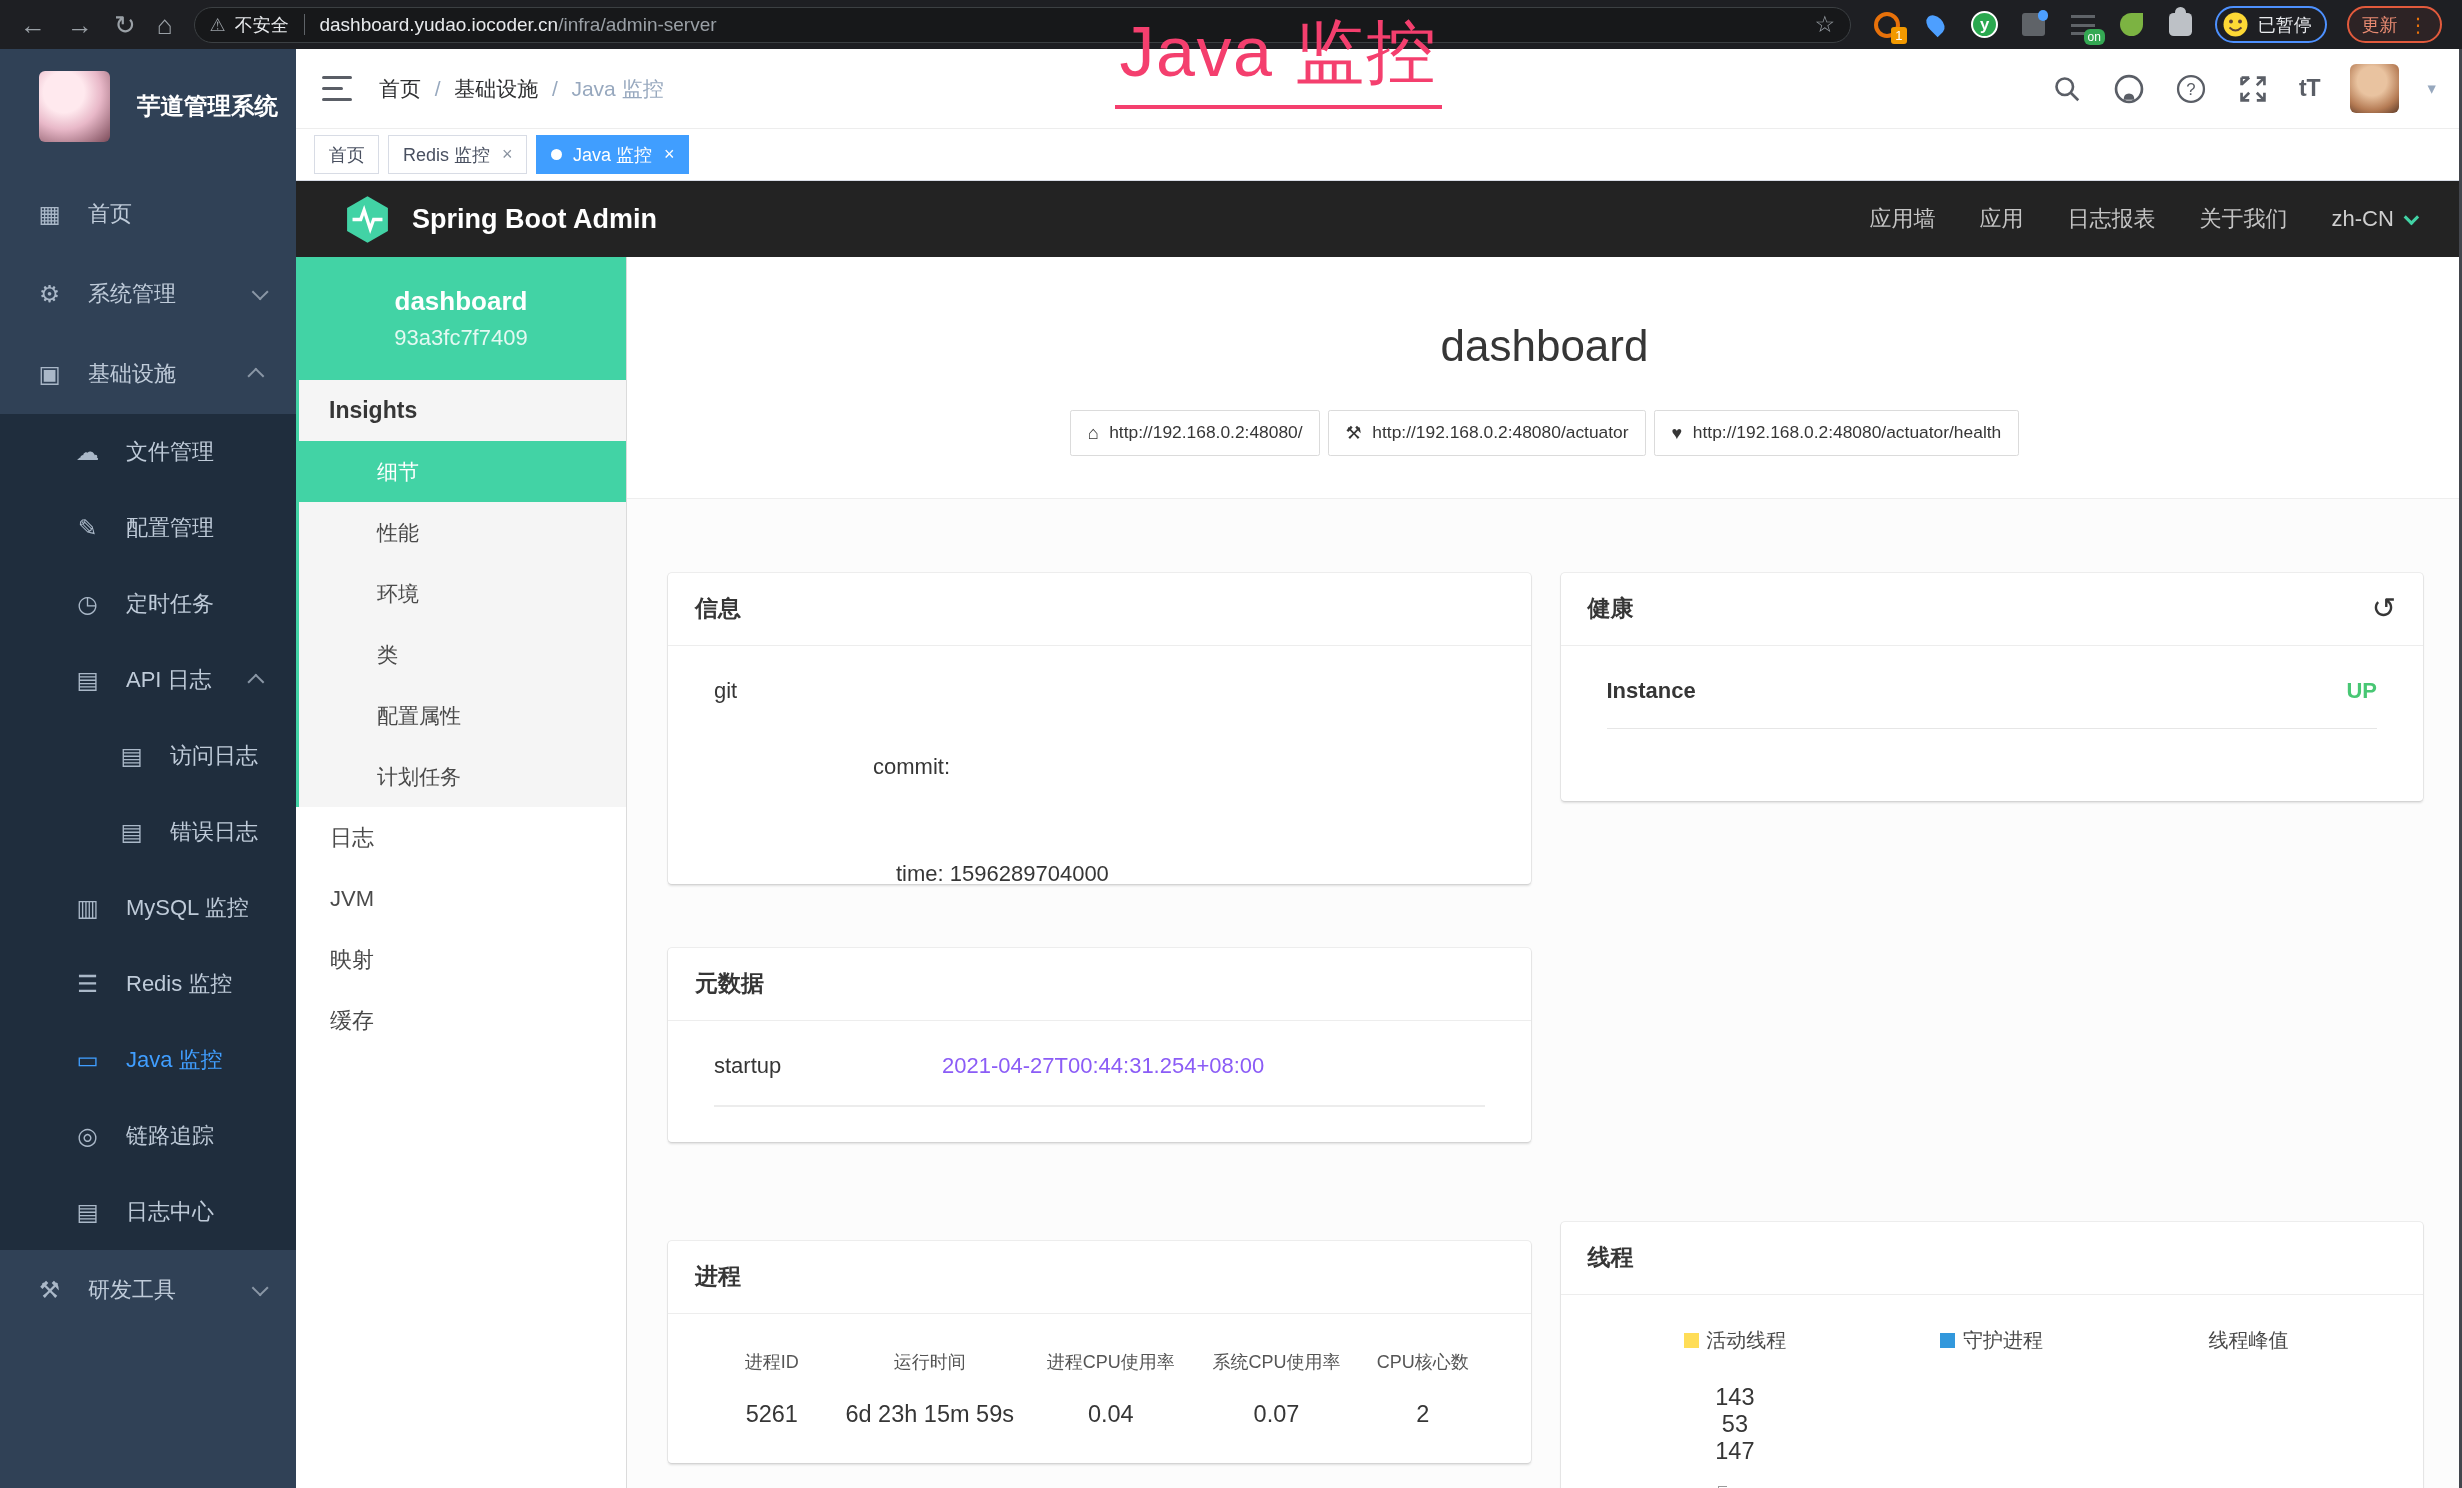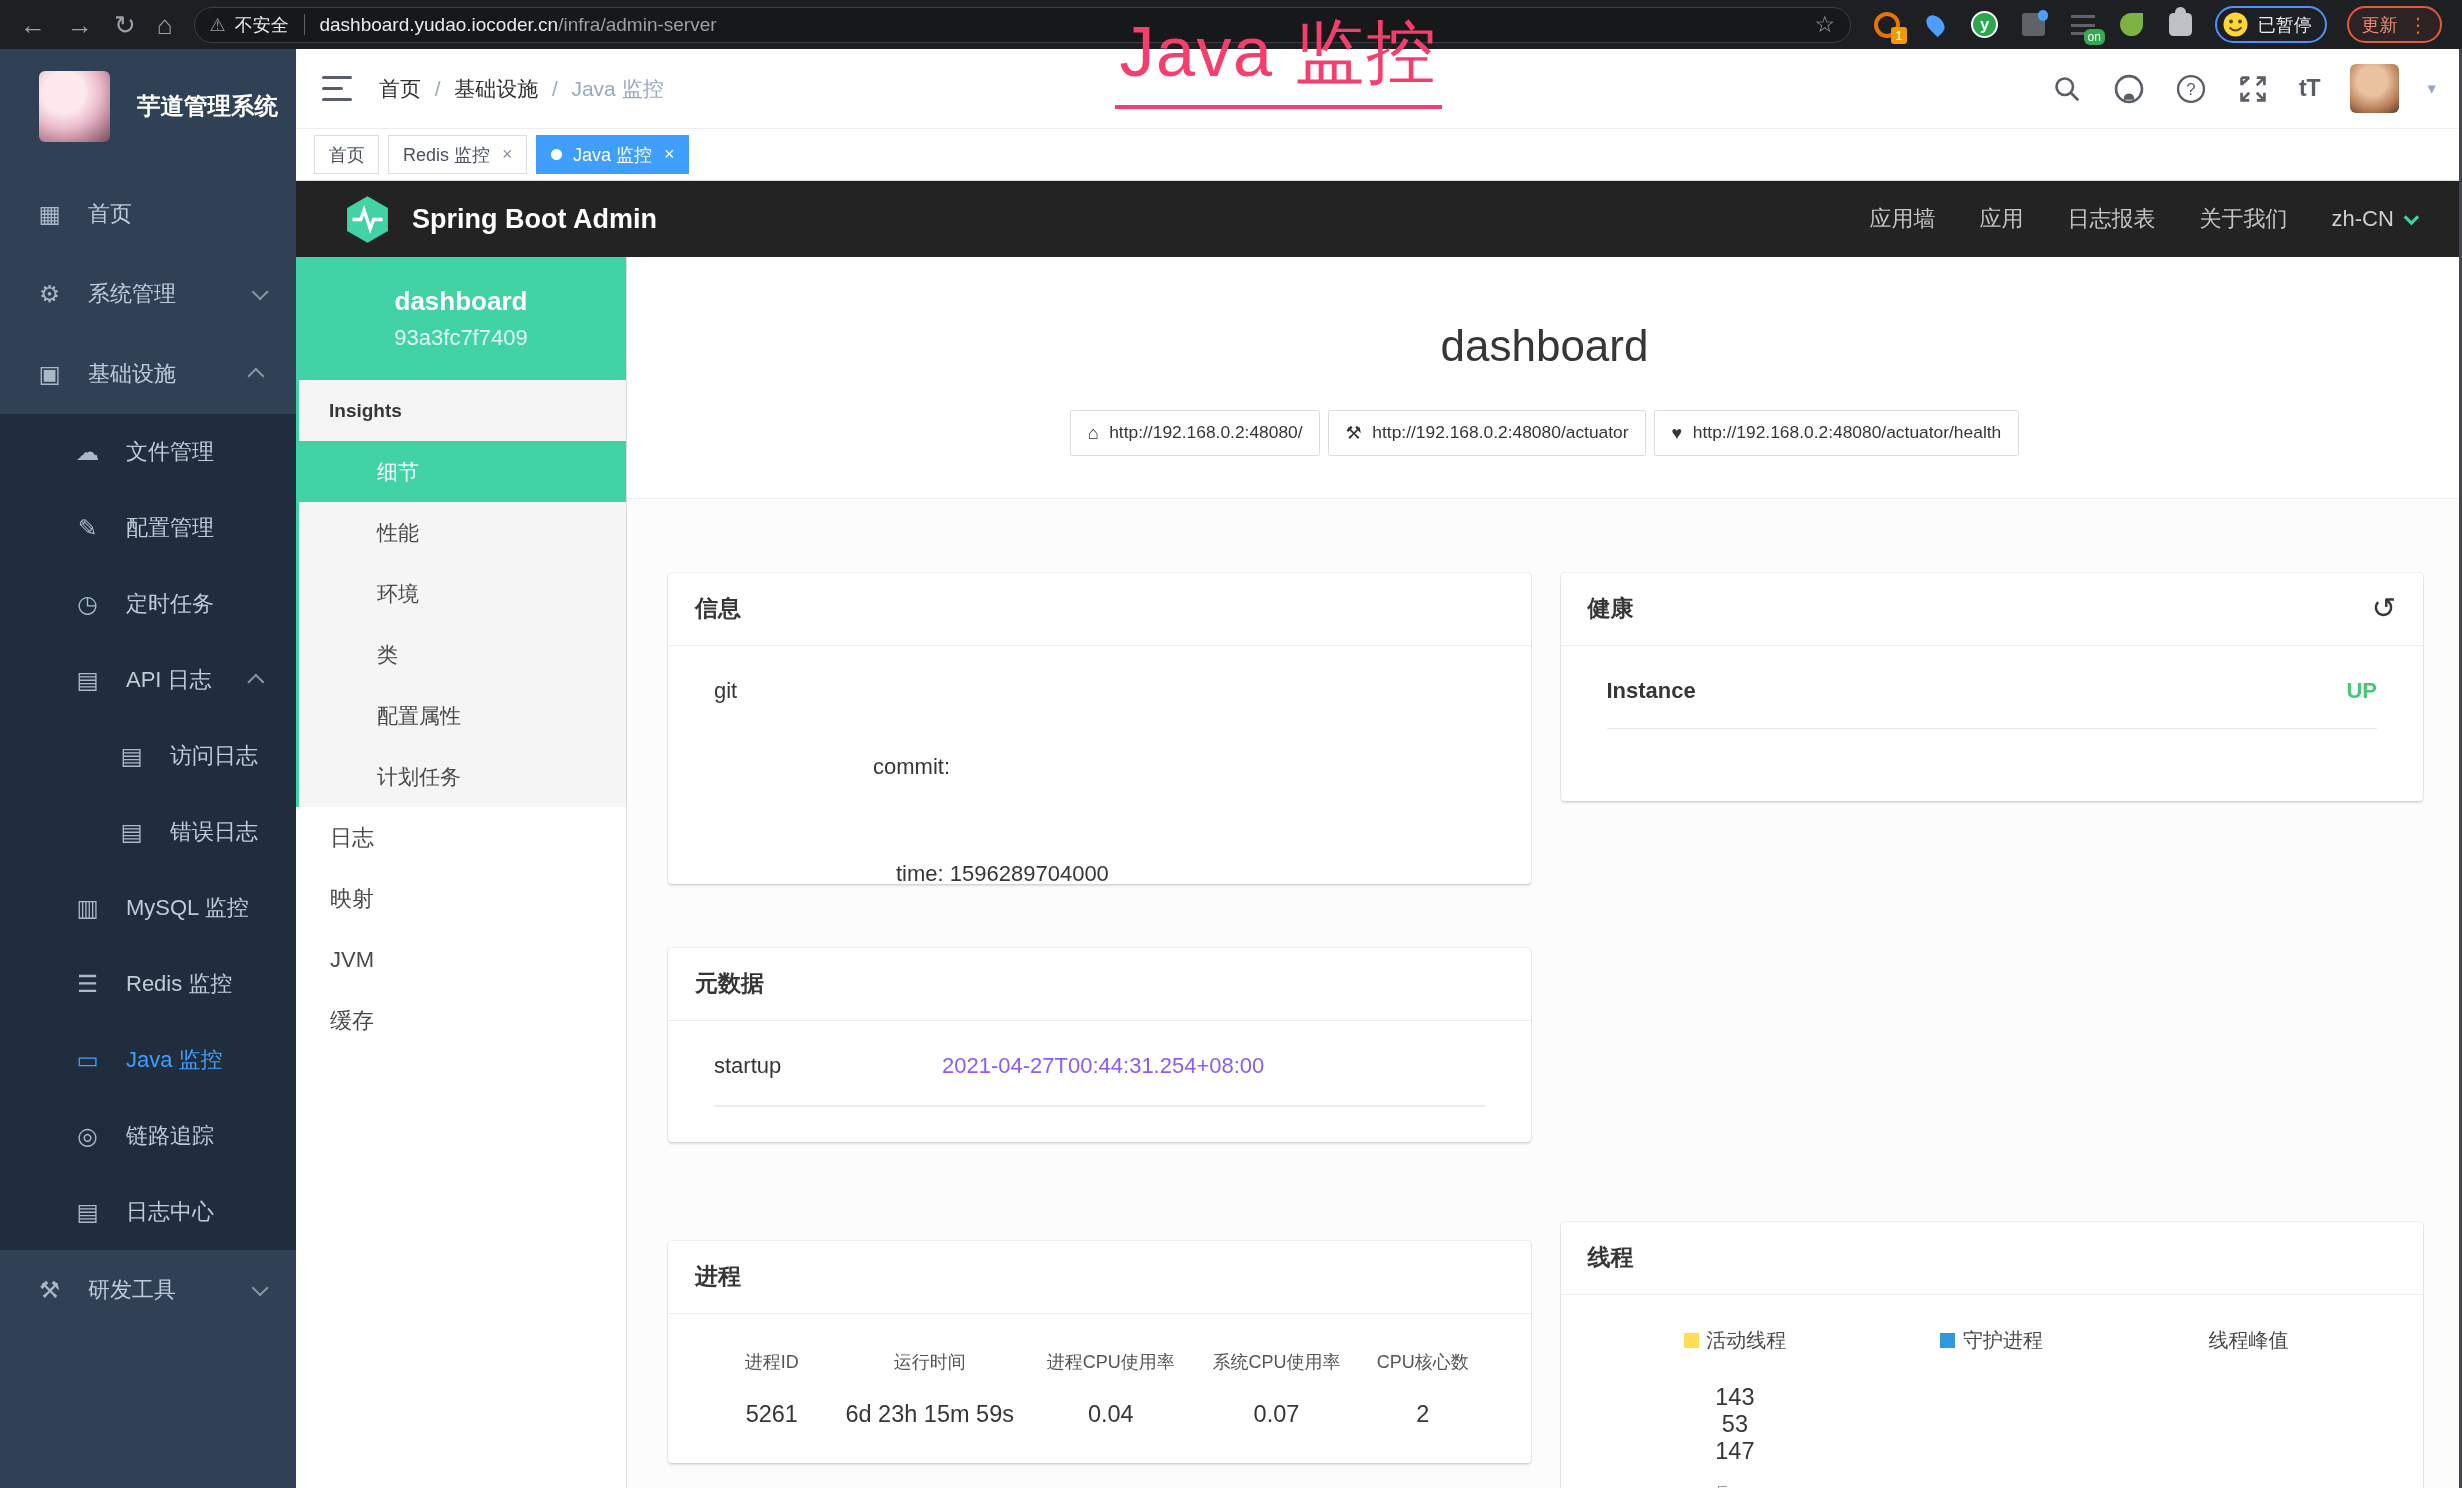--- a/index.html
+++ b/index.html
@@ -101,21 +101,21 @@
 
   .sba-body { position:absolute; top:208px; left:0; right:0; bottom:0; display:flex; }
 
   
   .insights { width:331px; background:#fff; border-right:0.8px solid #dbdbdb; flex:0 0 auto; }
   .inst-head { height:123px; background:#42d3a5; color:#fff; text-align:center;
     display:flex; flex-direction:column; justify-content:center; gap:7.6px; cursor:pointer; }
   .inst-name { font-size:26px; font-weight:700; }
   .inst-id { font-size:22px; color:rgba(255,255,255,.85); }
   .insights-block { background:#f5f5f5; border-left:3.8px solid #42d3a5; }
-  .ins-label { height:61px; display:flex; align-items:center; padding-left:30px; font-size:19px; font-weight:700; color:#363636; }
+  .ins-label { height:61px; display:flex; align-items:center; padding-left:30px; font-size:23px; font-weight:700; color:#363636; }
   .ins-item { height:61px; display:flex; align-items:center; padding-left:78px; font-size:21px; color:#4a4a4a; cursor:pointer; }
   .ins-item.active { background:#42d3a5; color:#fff; }
   .root-item { height:61px; display:flex; align-items:center; padding-left:34px; font-size:22px; color:#4a4a4a; cursor:pointer; }
 
   
   .content { flex:1; overflow:hidden; background:#fcfcfc; }
   .page-head { padding-top:64px; text-align:center; background:#fff; padding-bottom:42px; border-bottom:0.8px solid #eee; }
   .page-title { font-size:44px; font-weight:500; color:#363636; }
   .page-id { margin-top:18px; font-size:24px; color:#363636; }
   .links { margin-top:39px; display:flex; justify-content:center; gap:7.6px; }
@@ -397,22 +397,22 @@
         <div class="insights-block">
           <div class="ins-label">Insights</div>
           <div class="ins-item active">细节</div>
           <div class="ins-item">性能</div>
           <div class="ins-item">环境</div>
           <div class="ins-item">类</div>
           <div class="ins-item">配置属性</div>
           <div class="ins-item">计划任务</div>
         </div>
         <div class="root-item">日志</div>
+        <div class="root-item">JVM</div>
         <div class="root-item">映射</div>
-        <div class="root-item">JVM</div>
         <div class="root-item">缓存</div>
       </div>
 
       <div class="content">
         <div class="page-head">
           <div class="page-title">dashboard</div>
           <div class="links">
             <span class="linkbtn">
               <span class="li">⌂</span>
               <span>http://192.168.0.2:48080/</span>

